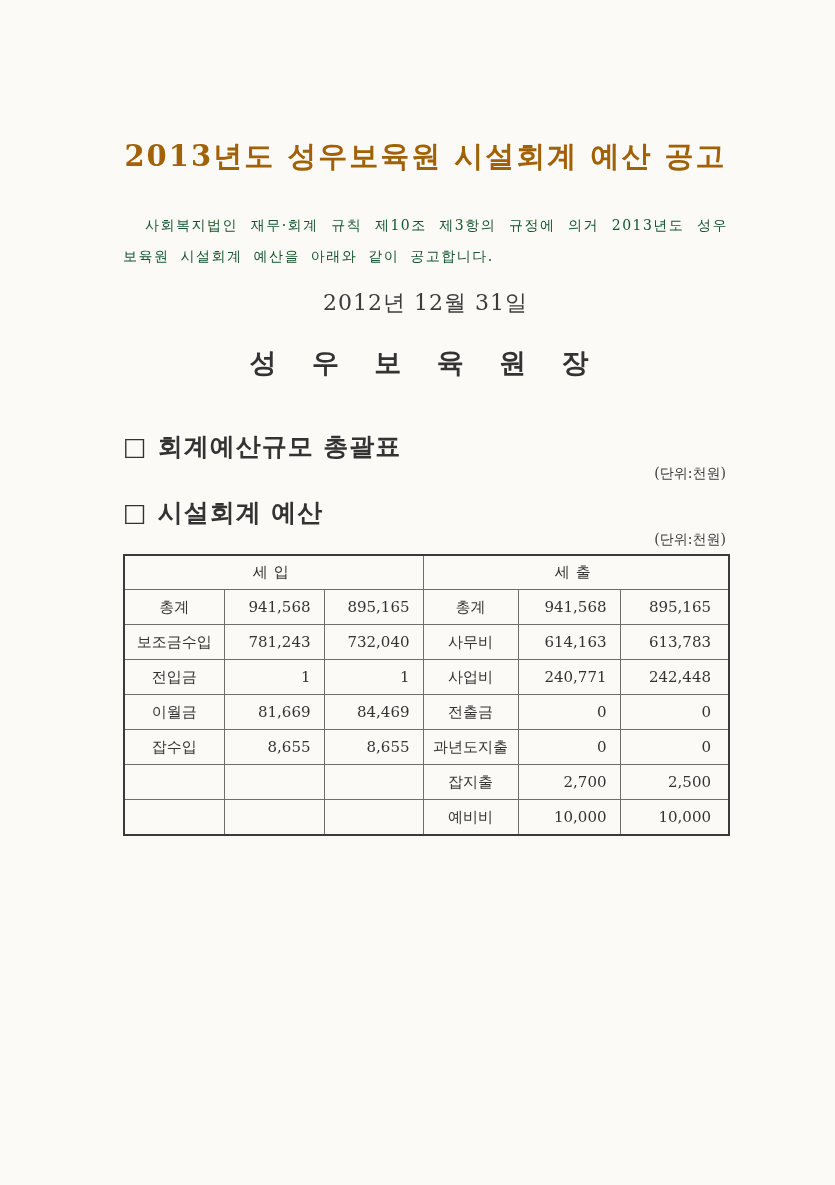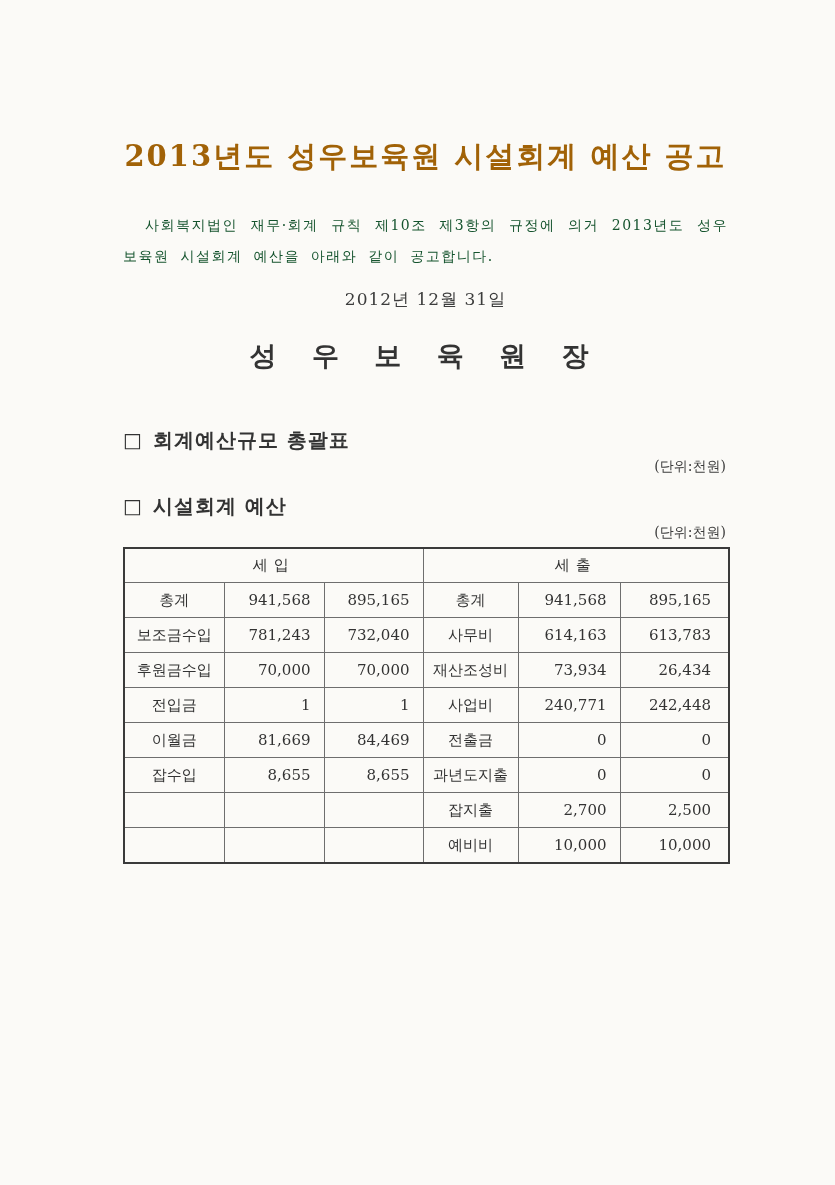--- a/index.html
+++ b/index.html
@@ -30,36 +30,36 @@
     font-size: 14px;
     line-height: 31px;
     letter-spacing: 1.5px;
     word-spacing: 5px;
     text-align: justify;
     text-indent: 22px;
     color: #14532d;
   }
   .date {
     margin: 16px 0 0 0;
-    font-size: 17px;
+    font-size: 22px;
     letter-spacing: 1px;
     text-align: center;
     color: #3c3c3c;
   }
   .signer {
     margin: 26px 0 0 0;
     font-size: 27px; font-weight: bold;
     letter-spacing: 13px;
     text-align: center;
     color: #333;
     line-height: 38px;
   }
   .section-heading {
     margin: 52px 0 0 0;
-    font-size: 20px; font-weight: bold;
+    font-size: 25px; font-weight: bold;
     letter-spacing: 1px;
     color: #333;
     line-height: 26px;
   }
   .section-heading.second { margin-top: 18px; }
   .section-heading .bullet { margin-right: 10px; font-weight: normal; }
   .unit {
     margin: 4px 2px 6px 0;
     font-size: 14px;
     text-align: right;
@@ -142,28 +142,20 @@
       </tr>
       <tr class="drow">
         <td>보조금수입</td>
         <td class="num">781,243</td>
         <td class="num">732,040</td>
         <td>사무비</td>
         <td class="num">614,163</td>
         <td class="num last">613,783</td>
       </tr>
       <tr class="drow">
-        <td>후원금수입</td>
-        <td class="num">70,000</td>
-        <td class="num">70,000</td>
-        <td>재산조성비</td>
-        <td class="num">73,934</td>
-        <td class="num last">26,434</td>
-      </tr>
-      <tr class="drow">
         <td>전입금</td>
         <td class="num">1</td>
         <td class="num">1</td>
         <td>사업비</td>
         <td class="num">240,771</td>
         <td class="num last">242,448</td>
       </tr>
       <tr class="drow">
         <td>이월금</td>
         <td class="num">81,669</td>

